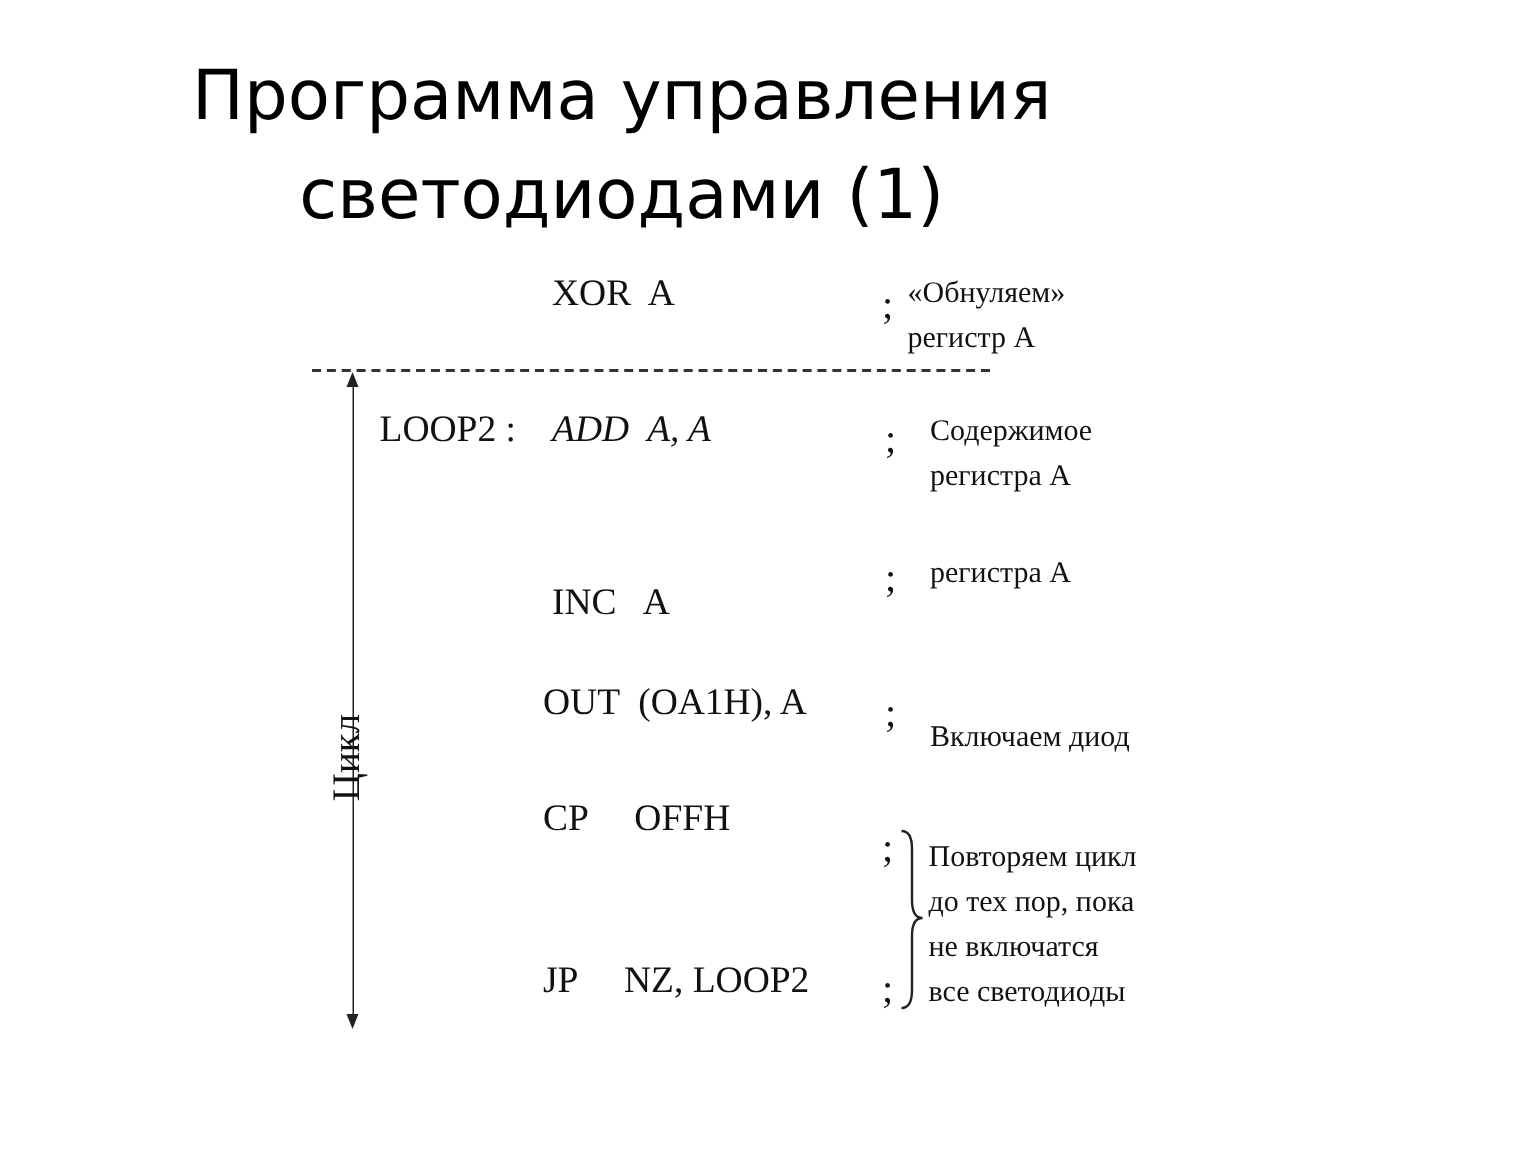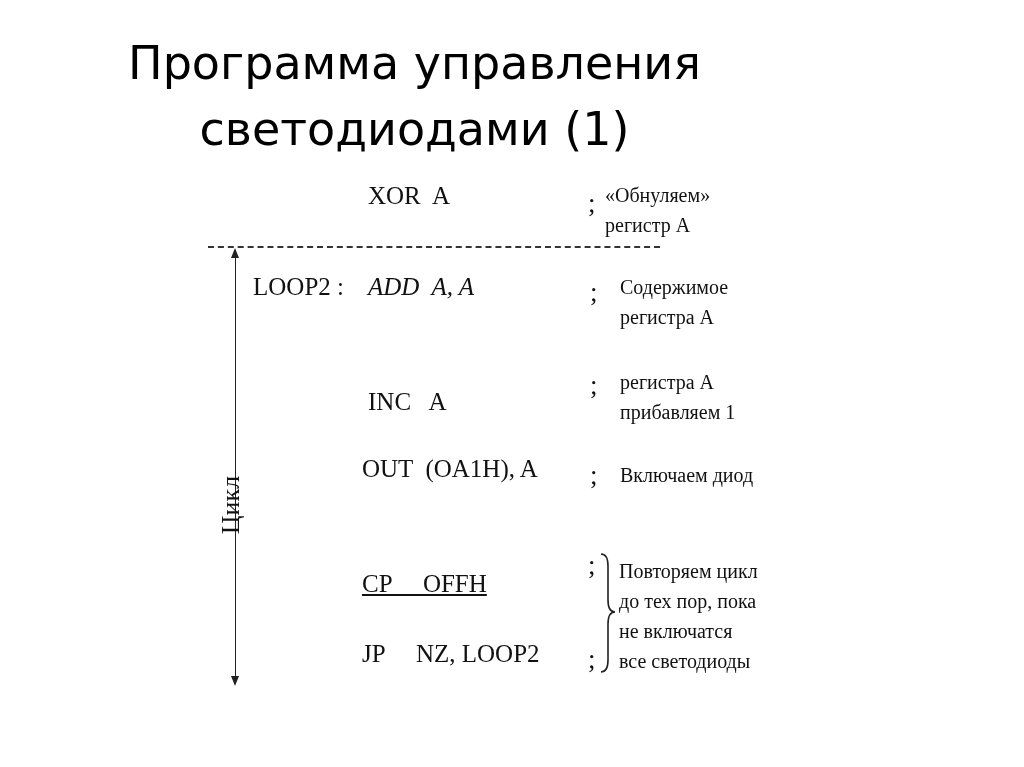--- a/index.html
+++ b/index.html
@@ -51,30 +51,29 @@
   <div class="semi" style="left:590px; top:277px;">;</div>
   <div class="cmt" style="left:620px; top:272px;">
     <span>Содержимое</span>
     <span>регистра А</span>
   </div>
 
   <div class="code" style="left:368px; top:366px;margin-top:22px;">INC   A</div>
   <div class="semi" style="left:590px; top:370px;">;</div>
   <div class="cmt" style="left:620px; top:367px;">
     <span>регистра А</span>
-    <span>прибавляем 1</span>
   </div>
 
   <div class="code" style="left:362px; top:455px;text-align:right;">OUT  (OA1H), A</div>
   <div class="semi" style="left:590px; top:460px;">;</div>
-  <div class="cmt" style="left:620px; top:460px;">
+  <div class="cmt" style="left:620px; top:476px;">
     <span>Включаем диод</span>
   </div>
 
-  <div class="code" style="left:362px; top:570px;text-decoration:underline;">CP     OFFH</div>
+  <div class="code" style="left:362px; top:532px;">CP     OFFH</div>
   <div class="semi" style="left:588px; top:550px;">;</div>
 
   <div class="code" style="left:362px; top:640px;">JP     NZ, LOOP2</div>
   <div class="semi" style="left:588px; top:644px;">;</div>
 
   <svg style="position:absolute; left:598px; top:552px;" width="22" height="122">
     <path d="M3 2 Q10 2 10 14 L10 48 Q10 60 17 60 Q10 60 10 72 L10 108 Q10 120 3 120" fill="none" stroke="#222" stroke-width="1.6"></path>
   </svg>
 
   <div class="cmt" style="left:619px; top:556px;">

